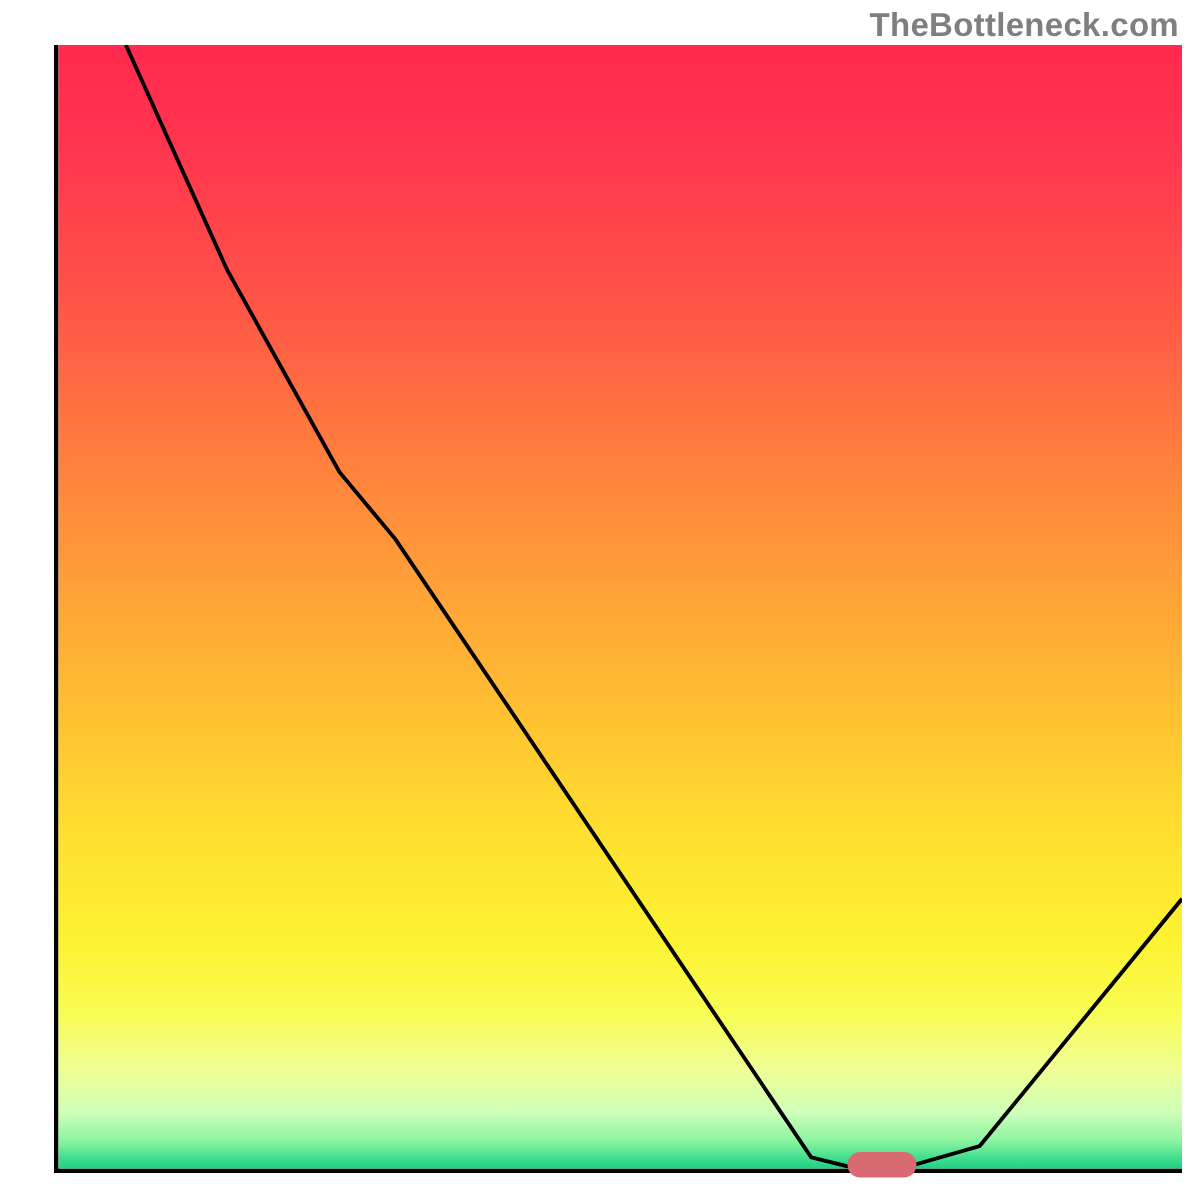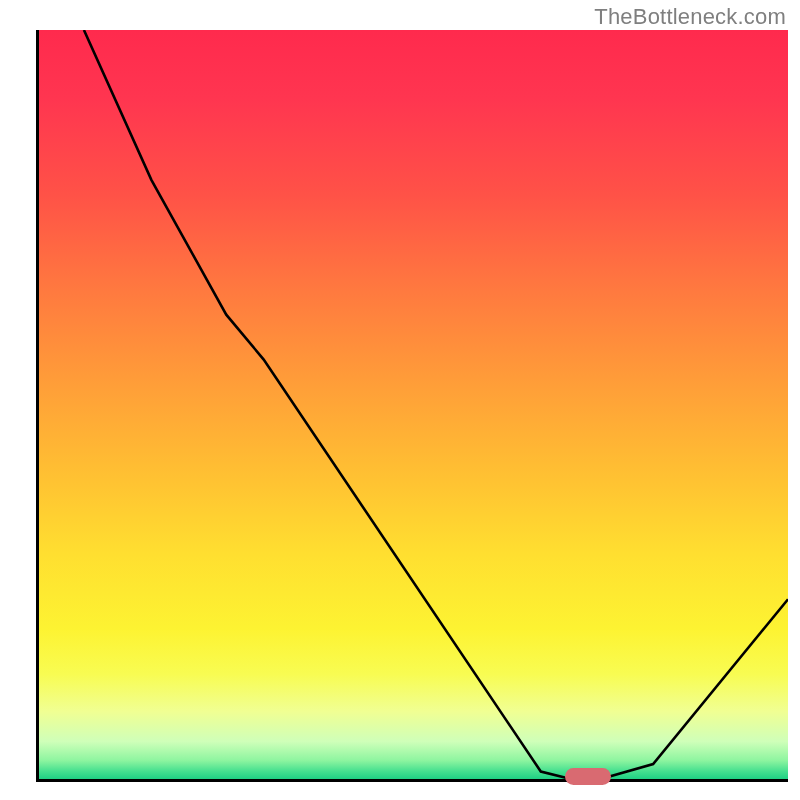--- a/index.html
+++ b/index.html
@@ -9,21 +9,21 @@
     height: 800px;
     background: #fff;
     font-family: Arial, sans-serif;
     position: relative;
   }
   .watermark {
     position: absolute;
     top: 4px;
     right: 14px;
     font-size: 22px;
-    font-weight: normal;
+    font-weight: bold;
     color: #7f7f7f;
     z-index: 10;
     letter-spacing: 0.2px;
   }
   .plot-area {
     position: absolute;
     left: 36px;
     top: 30px;
     width: 752px;
     height: 752px;

